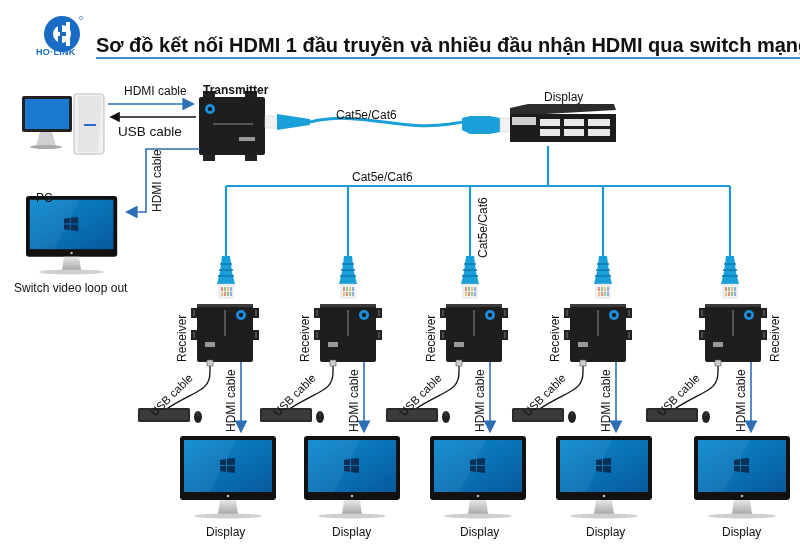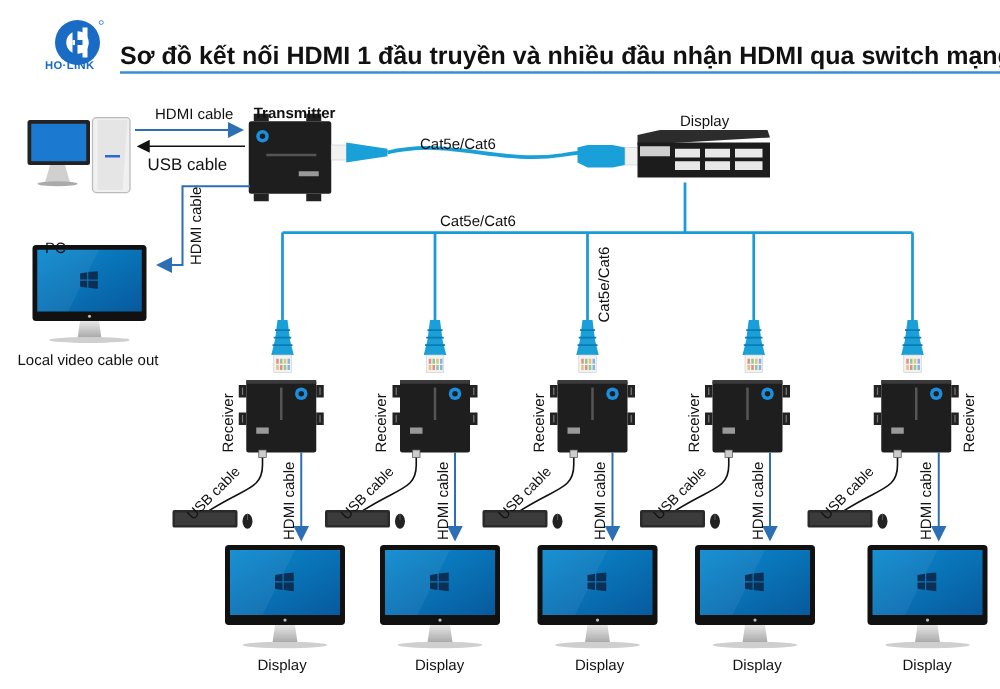--- a/index.html
+++ b/index.html
@@ -224,21 +224,21 @@
 
 <div class="abs label" style="left:124px; top:84px;">HDMI cable</div>
 <div class="abs label-lg" style="left:118px; top:124px;">USB cable</div>
 <div class="abs label" style="left:203px; top:83px;font-weight:bold;">Transmitter</div>
 <div class="abs label" style="left:36px; top:155px;margin-top:36px;">PC</div>
 <div class="abs label" style="left:336px; top:108px;">Cat5e/Cat6</div>
 <div class="abs label" style="left:544px; top:90px;">Display</div>
 <div class="abs label" style="left:352px; top:170px;">Cat5e/Cat6</div>
 <div class="abs vlabel" style="left:476px; top:258px;">Cat5e/Cat6</div>
 <div class="abs vlabel" style="left:150px; top:212px;">HDMI cable</div>
-<div class="abs label" style="left:14px; top:281px;">Local video cable out</div>
+<div class="abs label" style="left:14px; top:281px;">Switch video loop out</div>
 
 <div class="abs vlabel" style="left:175px; top:362px;">Receiver</div>
 <div class="abs rlabel" style="left:148px; top:410px;">USB cable</div>
 <div class="abs vlabel" style="left:224px; top:432px;">HDMI cable</div>
 <div class="abs label" style="left:206px; top:525px;">Display</div>
 
 <div class="abs vlabel" style="left:298px; top:362px;">Receiver</div>
 <div class="abs rlabel" style="left:271px; top:410px;">USB cable</div>
 <div class="abs vlabel" style="left:347px; top:432px;">HDMI cable</div>
 <div class="abs label" style="left:332px; top:525px;">Display</div>

